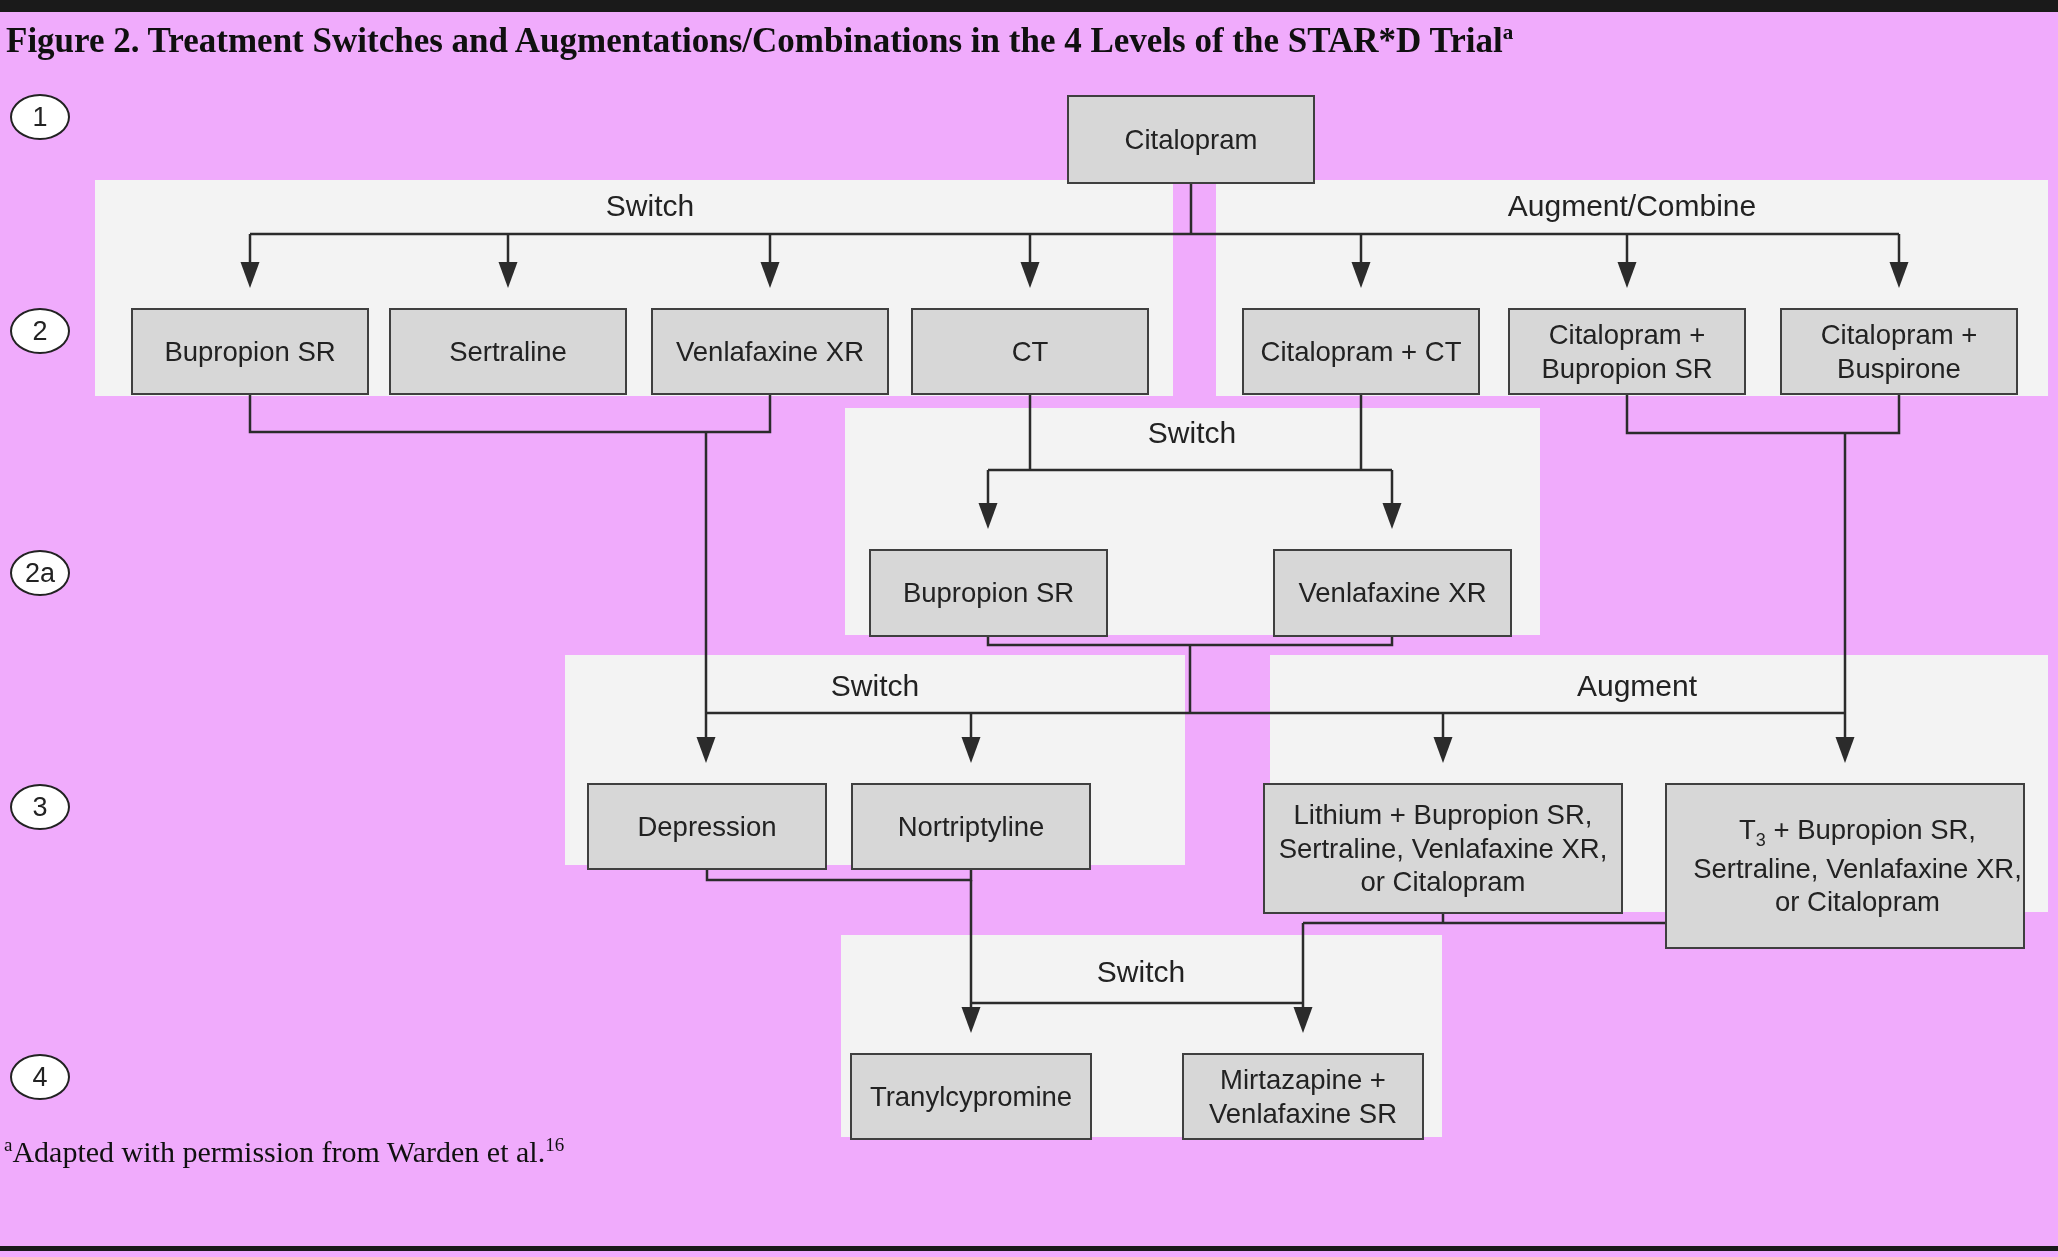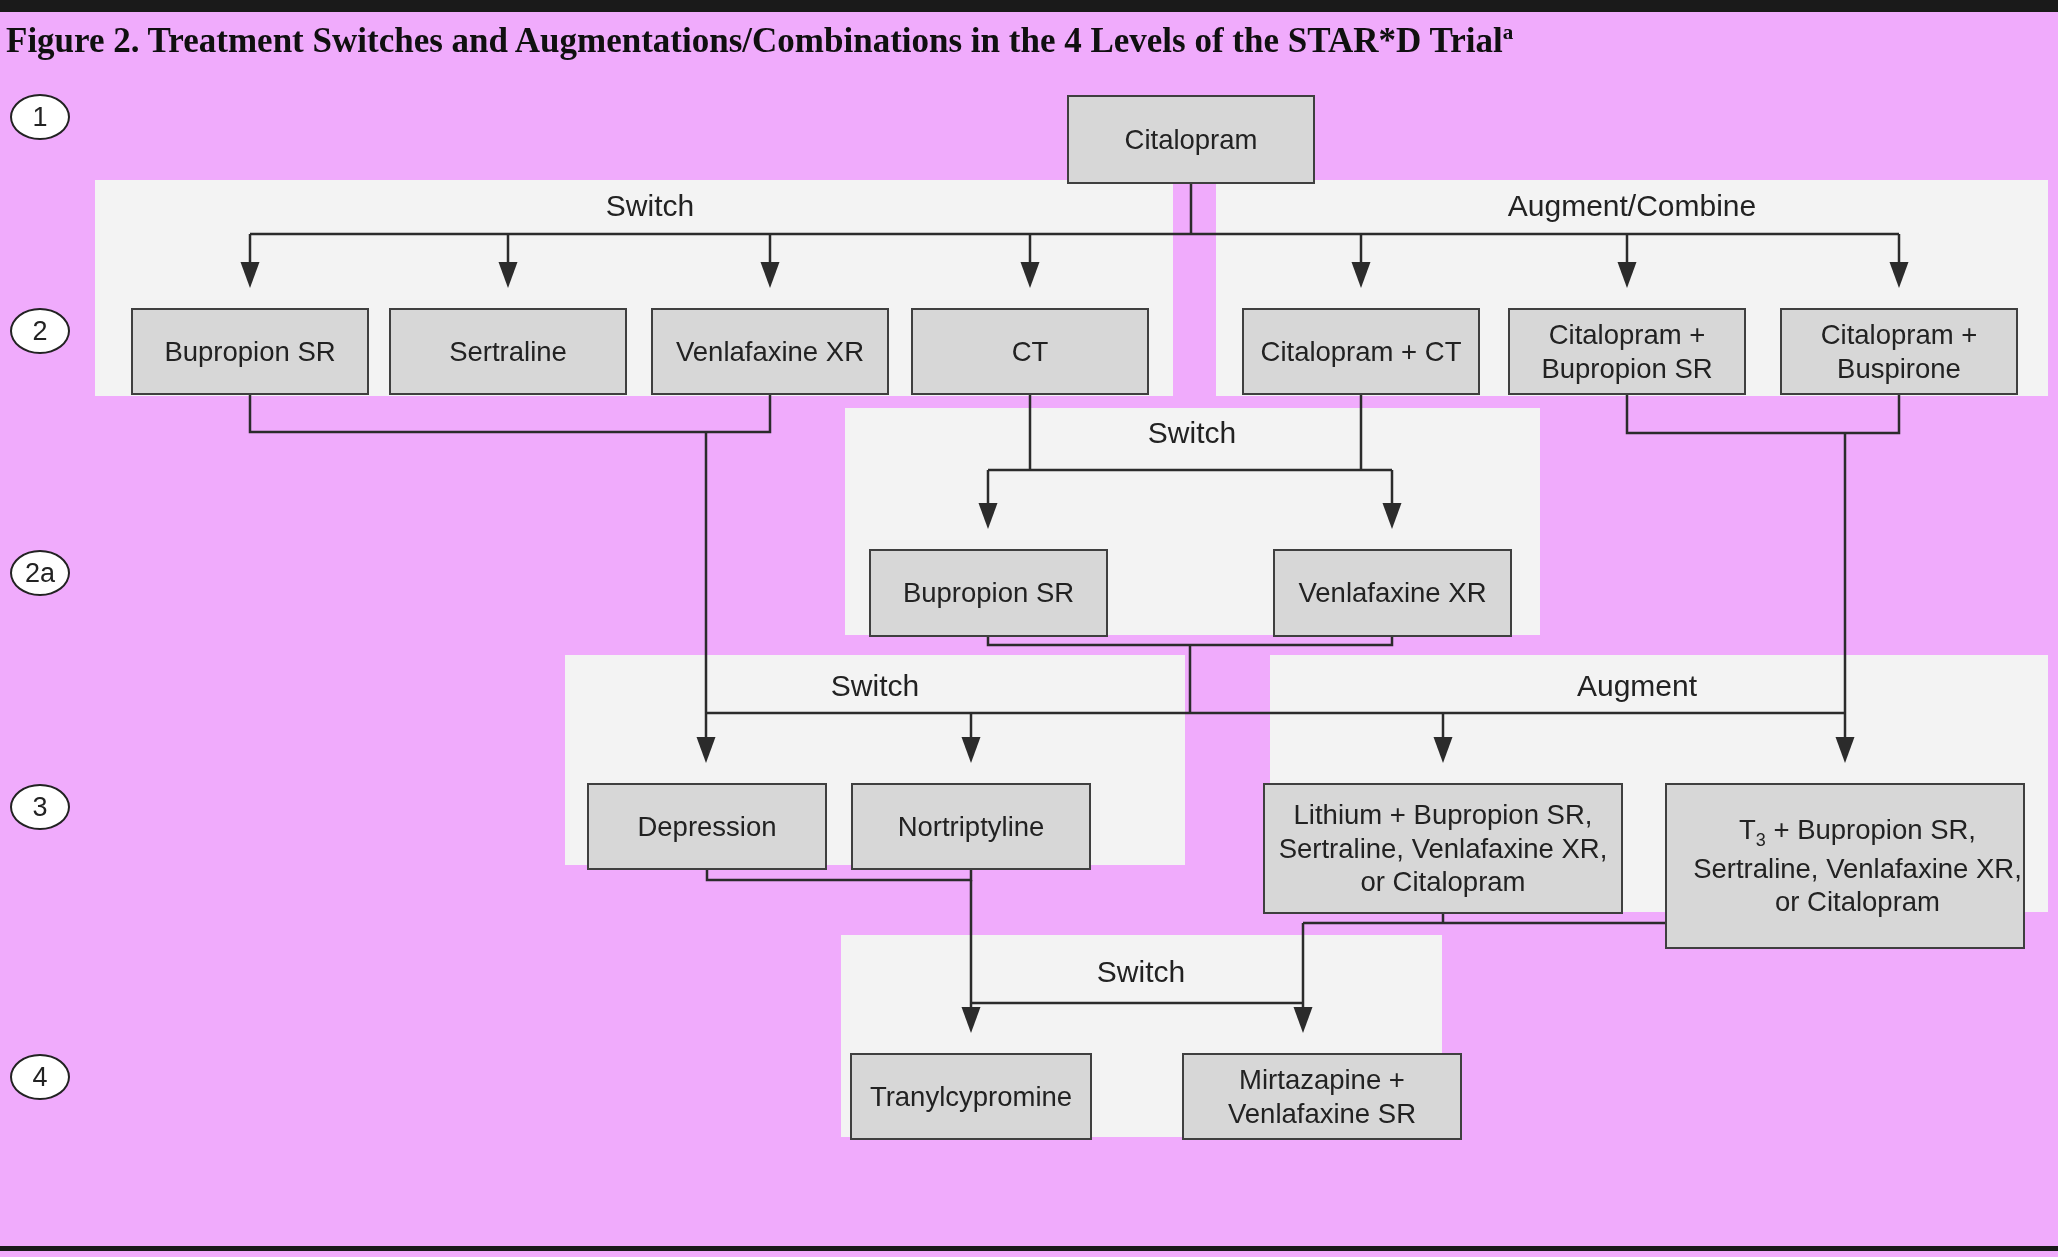--- a/index.html
+++ b/index.html
@@ -179,22 +179,23 @@
         <span>or Citalopram</span>
       </div>
       <div class="node" style="left: 1665px; top: 763px; width: 360px; height: 166px; padding-left: 25px;">
         <span><span>T</span><sub>3</sub><span> + Bupropion SR,</span></span>
         <span>Sertraline, Venlafaxine XR,</span>
         <span>or Citalopram</span>
       </div>
       <div class="node" style="left: 850px; top: 1033px; width: 242px; height: 87px;">
         <span>Tranylcypromine</span>
       </div>
-      <div class="node" style="left: 1182px; top: 1033px; width: 280px; height: 87px; justify-content: center;">
+      <div class="node" style="left: 1182px; top: 1033px; width: 242px; height: 87px; justify-content: center;">
         <span>Mirtazapine +</span>
         <span>Venlafaxine SR</span>
       </div>
     </div>
 
+  <div class="footnote" style="left:4px;top:1134px;"><sup>a</sup><span>Adapted with permission from Warden et al.</span><sup>16</sup></div>
 
 
   <div class="rule bottom"></div>
 </div>
 
 </body></html>

